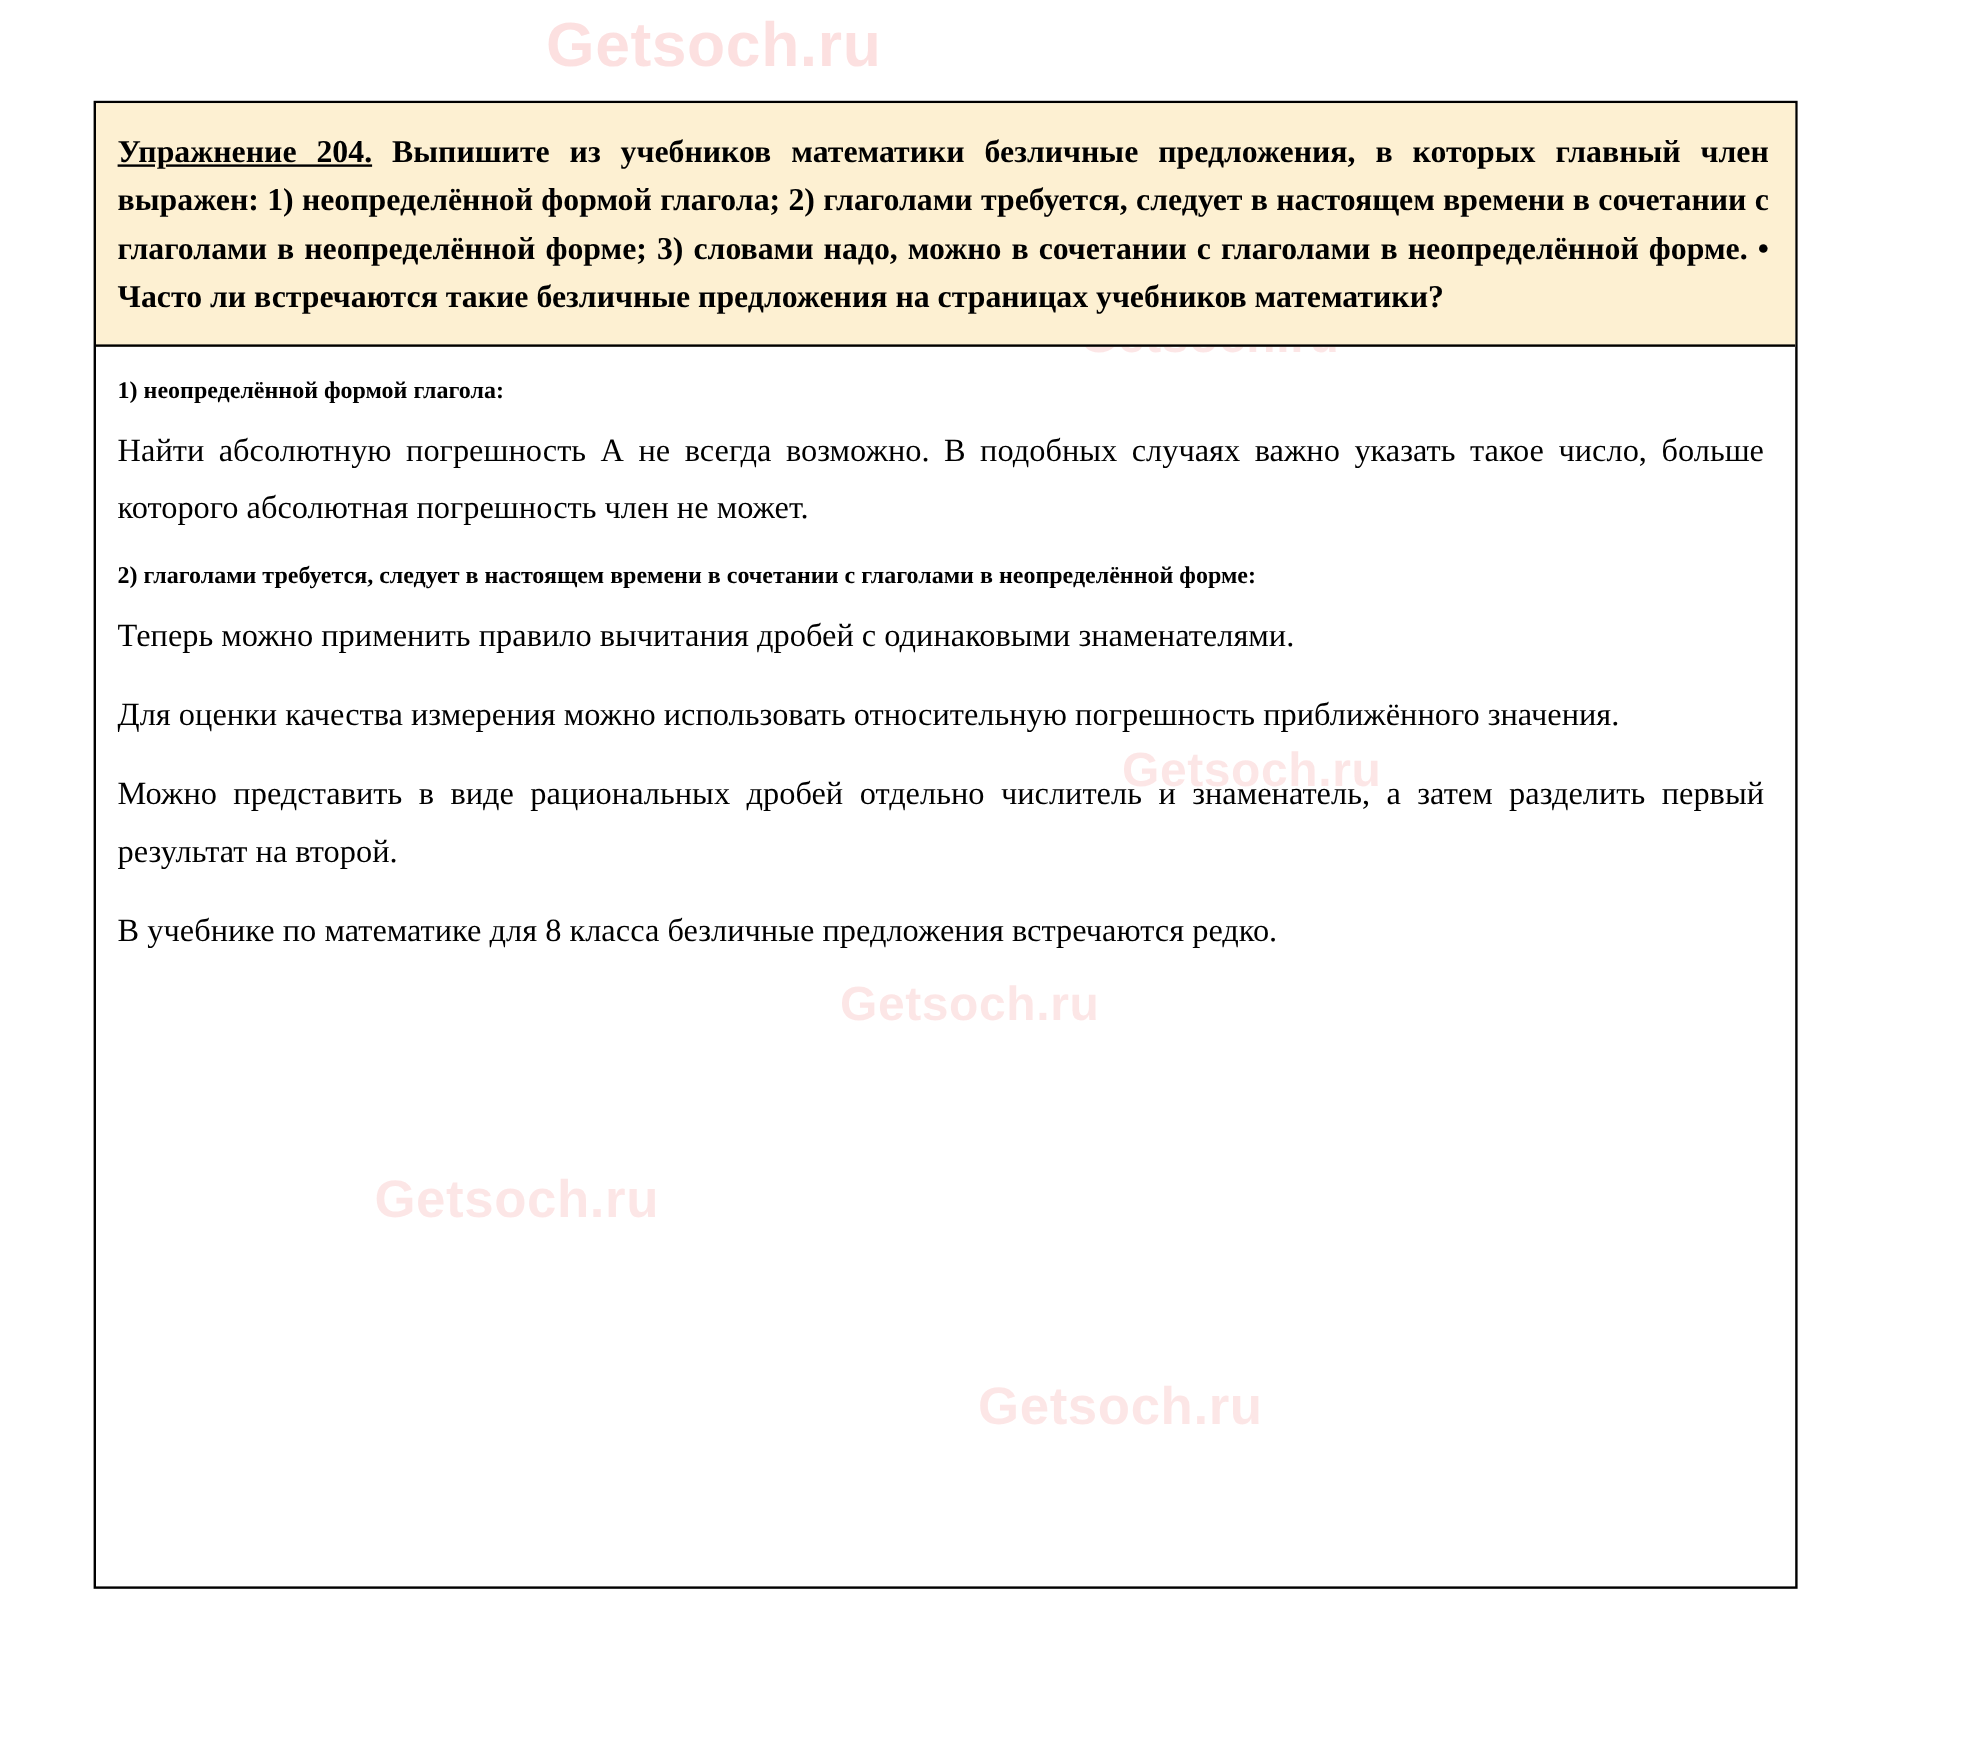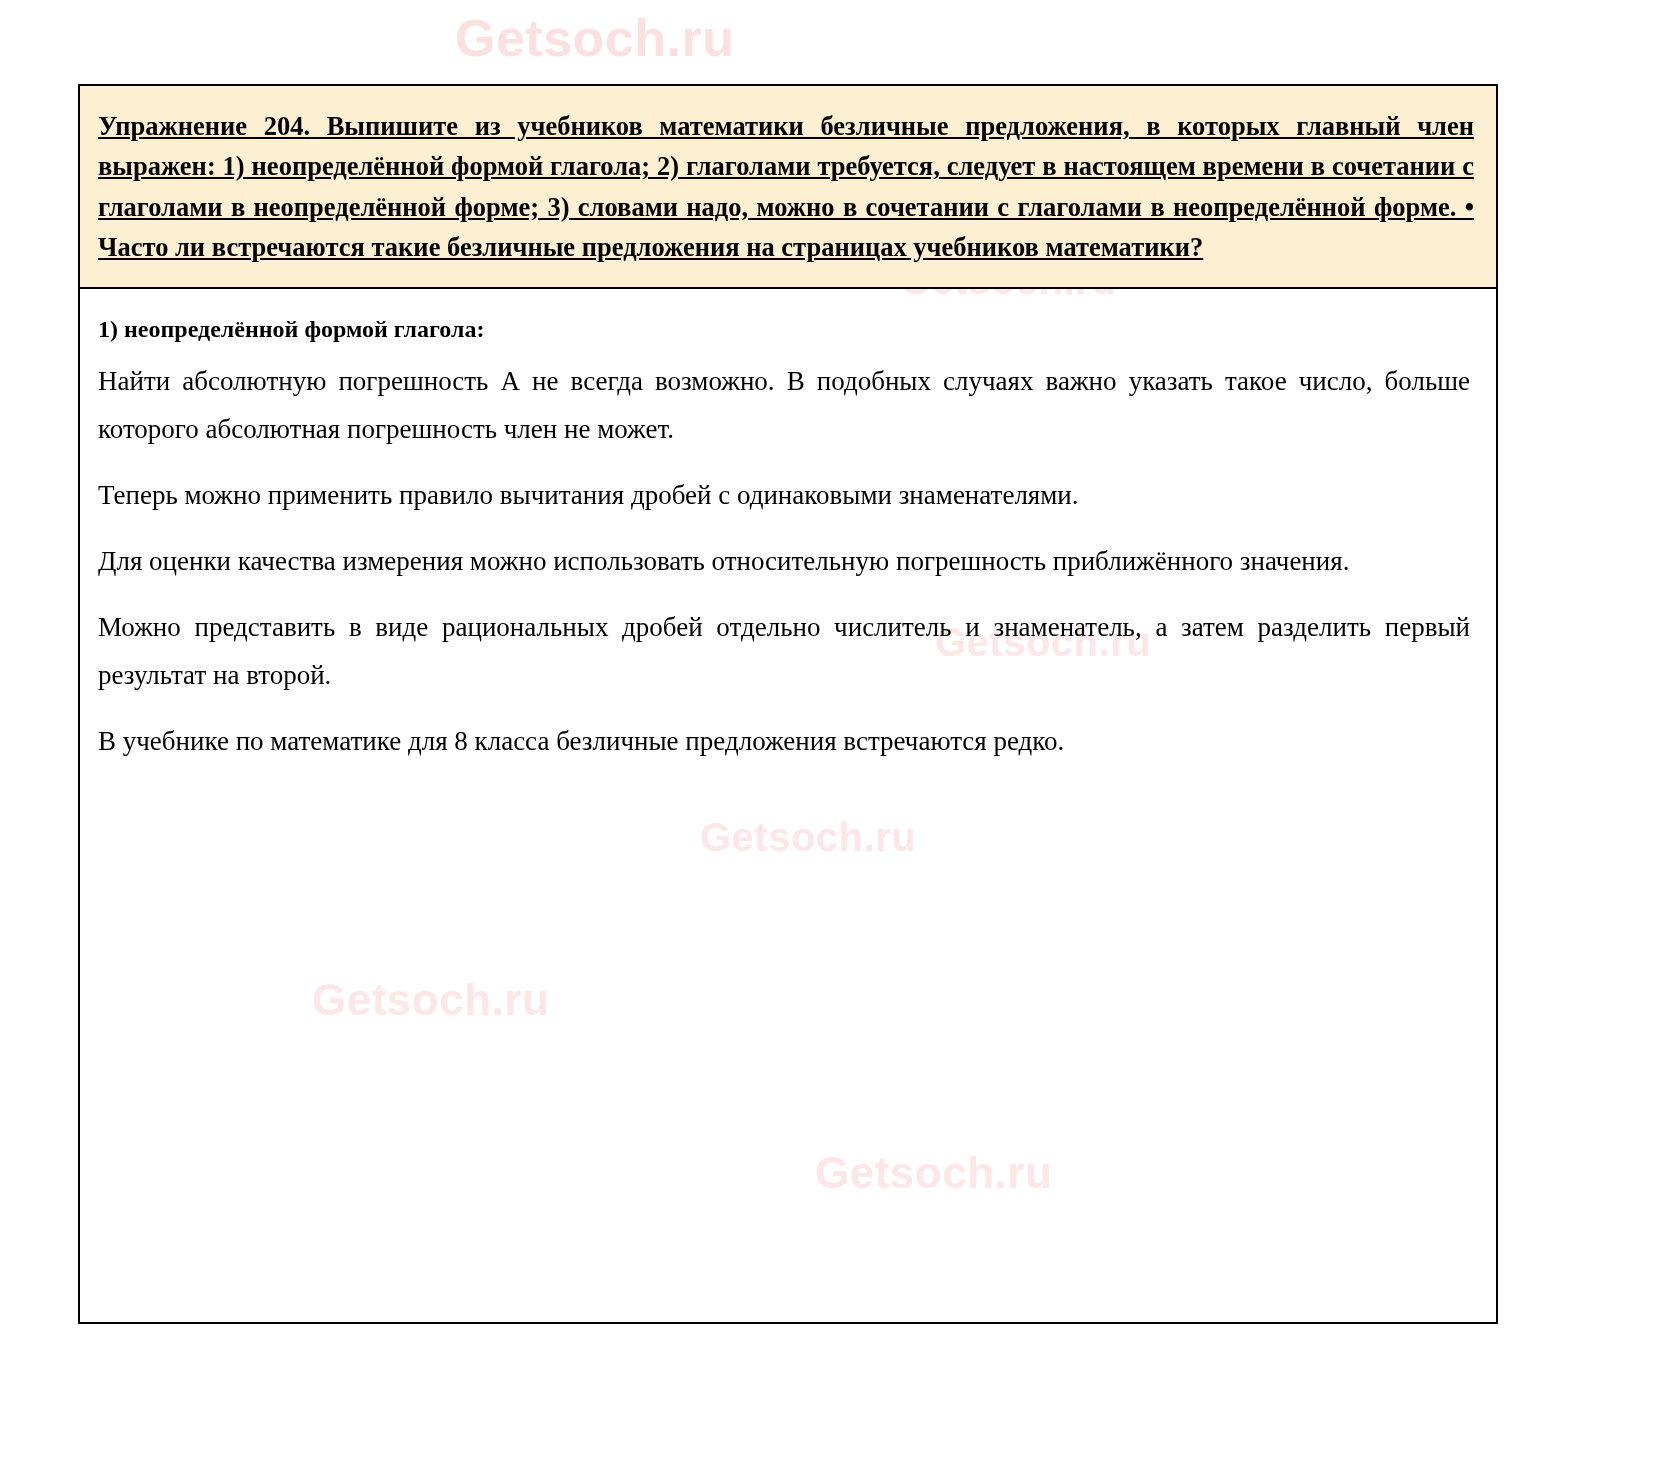--- a/index.html
+++ b/index.html
@@ -44,41 +44,40 @@
     border: 2px solid #000;
     box-sizing: border-box;
     background: transparent;
   }
 
   .task-box {
     background: #fdf0d2;
     border-bottom: 2px solid #000;
     padding: 20px 22px 20px 18px;
     box-sizing: border-box;
-    text-decoration: underline;
   }
   .task-text {
     font-size: 26.5px;
     line-height: 1.52;
     font-weight: bold;
     text-align: justify;
     color: #000;
     margin: 0;
   }
   .task-text .ex-num {
     text-decoration: underline;
   }
 
   .answer-box {
     padding: 16px 26px 10px 18px;
     box-sizing: border-box;
   }
 
   .h-line {
-    font-size: 24px;
+    font-size: 20px;
     font-weight: bold;
     line-height: 1.5;
     margin: 14px 0 10px 0;
     color: #000;
   }
   .h-line.first { margin-top: 6px; }
 
   .p-line {
     font-size: 27px;
     line-height: 1.78;
@@ -102,20 +101,21 @@
 
   <div class="task-box">
     <p class="task-text"><span class="ex-num">Упражнение 204.</span><span> Выпишите из  учебников математики безличные предложения, в которых главный член выражен: 1) неопределённой формой глагола; 2) глаголами требуется, следует в настоящем времени в сочетании с глаголами в неопределённой форме; 3) словами надо, можно в сочетании с глаголами в неопределённой форме. • Часто ли встречаются такие безличные предложения на страницах учебников математики?</span></p>
   </div>
 
   <div class="answer-box">
 
     <div class="h-line first">1) неопределённой формой глагола:</div>
     <div class="p-line">Найти абсолютную погрешность А не всегда возможно. В подобных случаях важно указать такое число, больше которого абсолютная погрешность член не может.</div>
 
+    <div class="h-line">2) глаголами требуется, следует в настоящем времени в сочетании с глаголами в неопределённой форме:</div>
 
     <div class="p-line nojust">Теперь можно применить правило вычитания дробей с одинаковыми знаменателями.</div>
     <div class="p-line">Для оценки качества измерения можно использовать относительную погрешность приближённого значения.</div>
     <div class="p-line">Можно представить в виде рациональных дробей отдельно числитель и знаменатель, а затем разделить первый результат на второй.</div>
     <div class="p-line nojust">В учебнике по математике для 8 класса безличные предложения встречаются редко.</div>
 
   </div>
 </div>
 
 </body></html>

